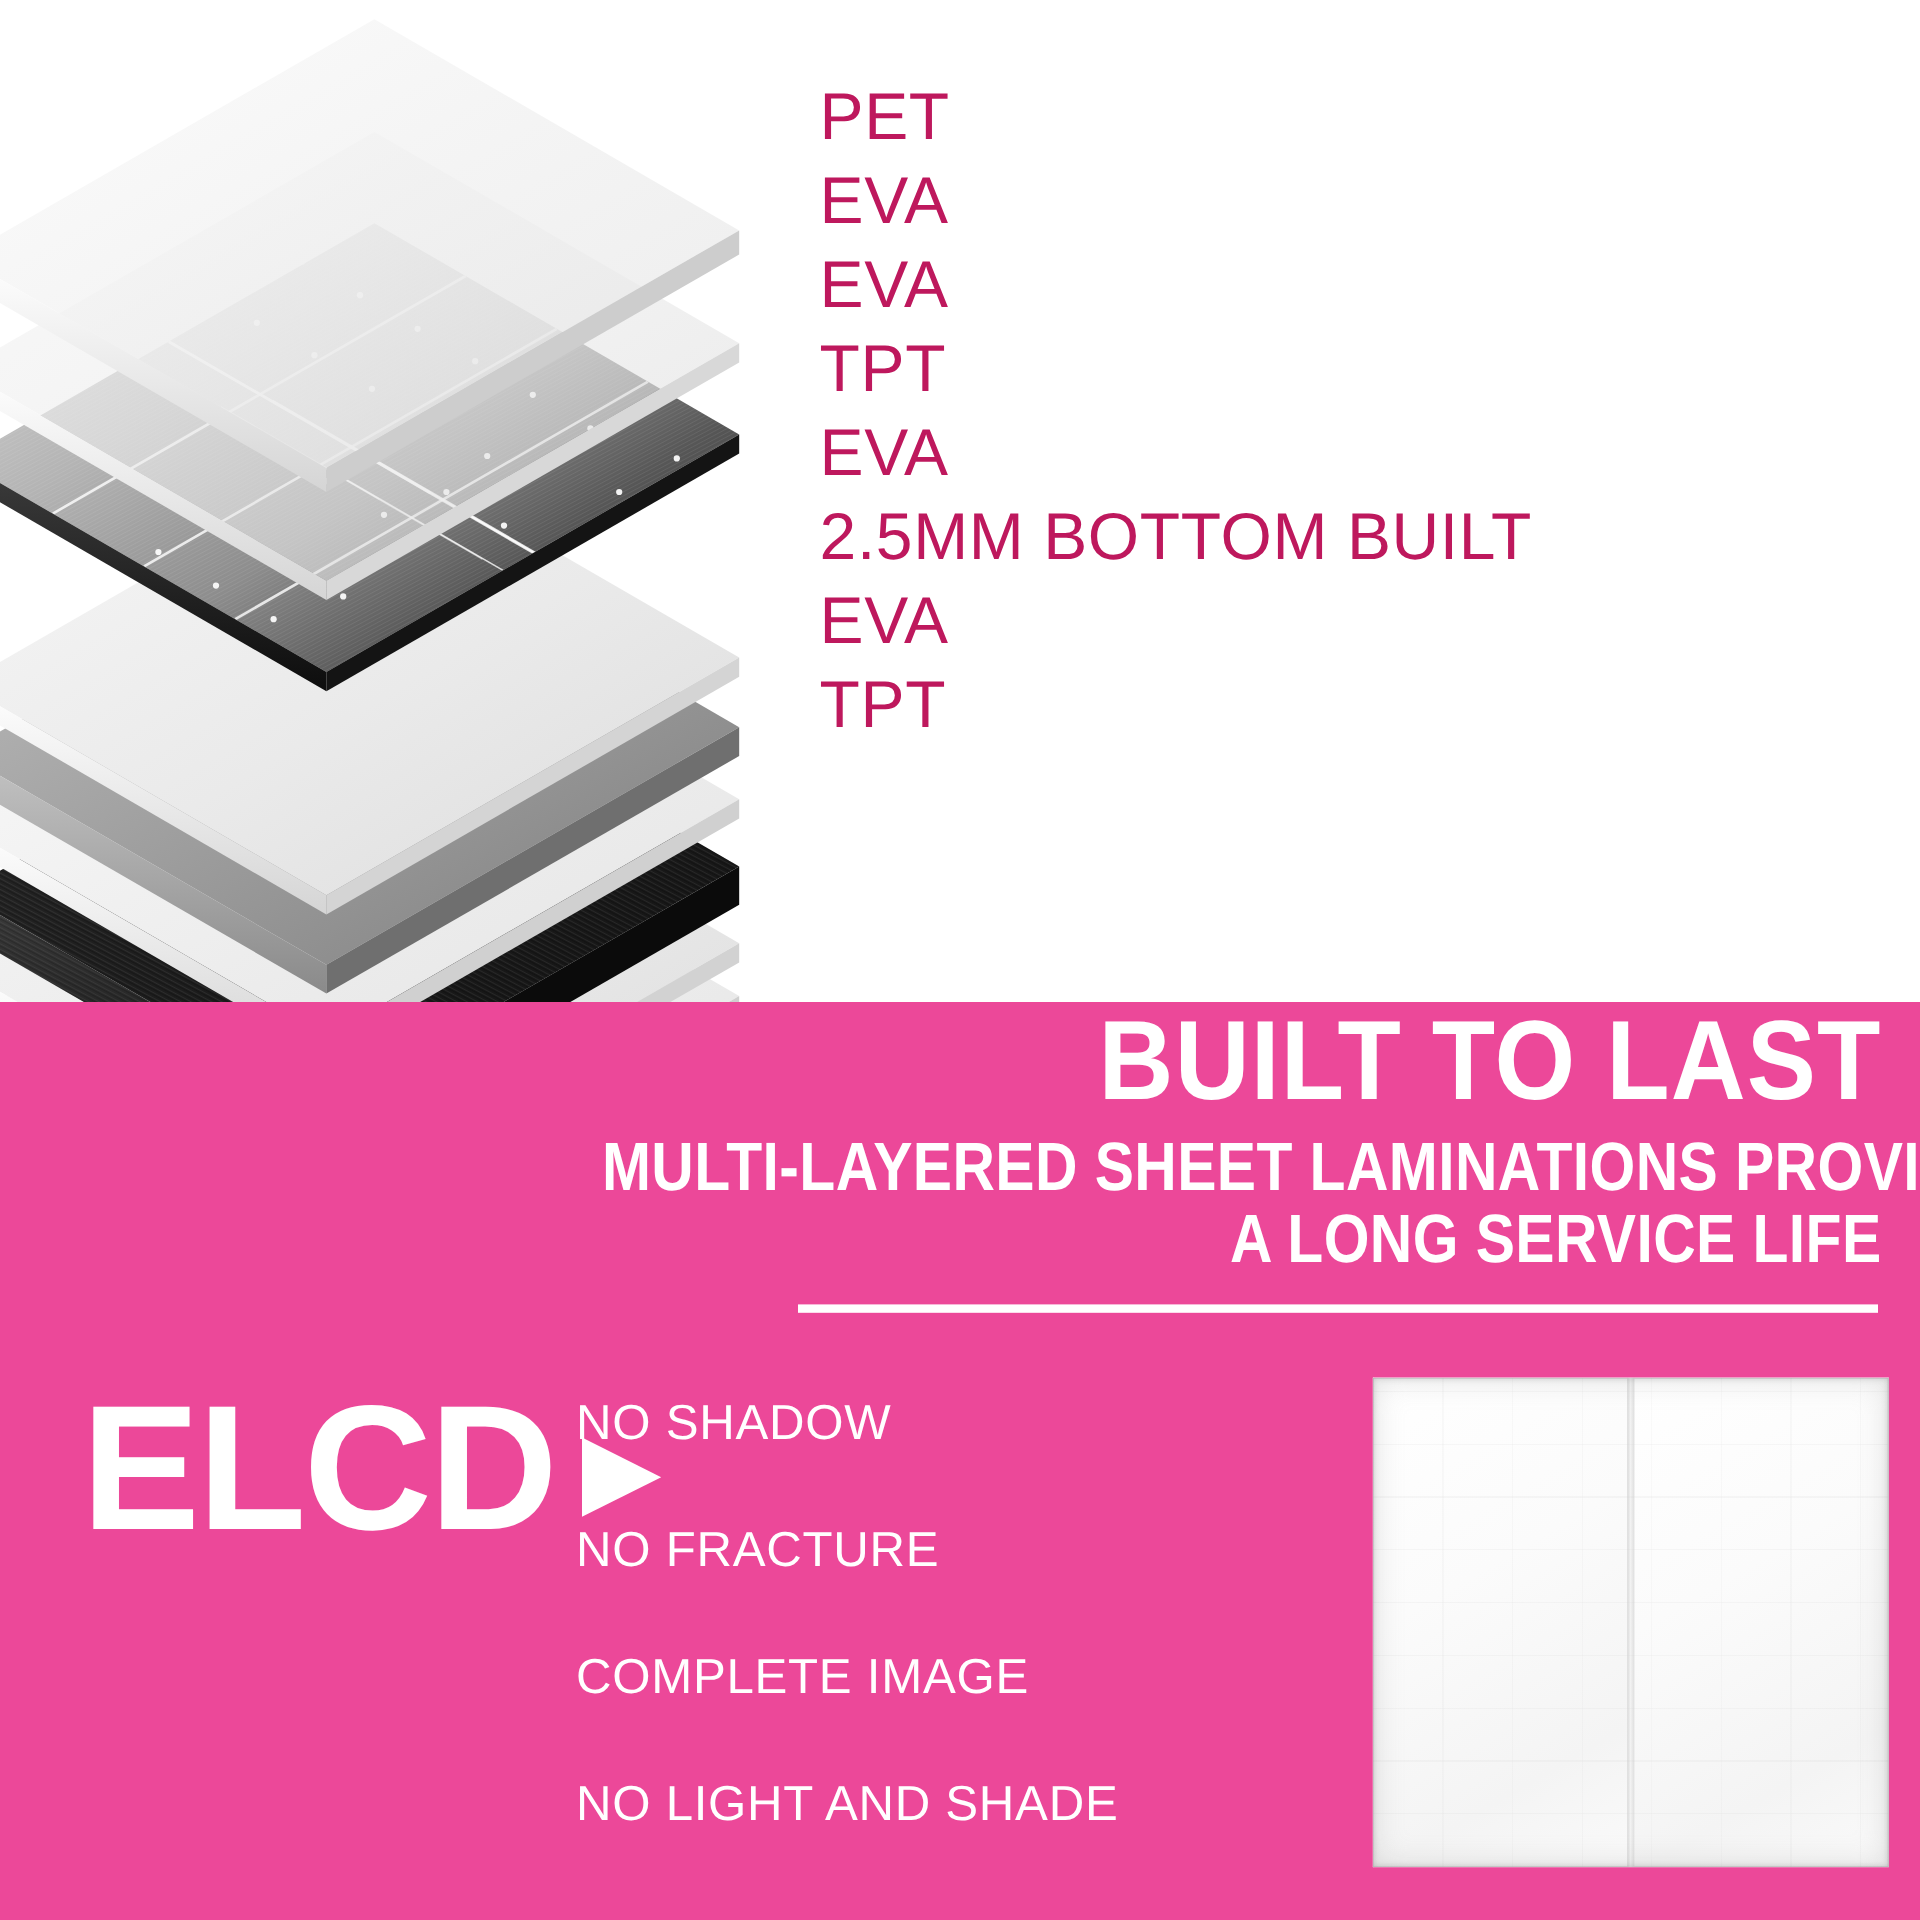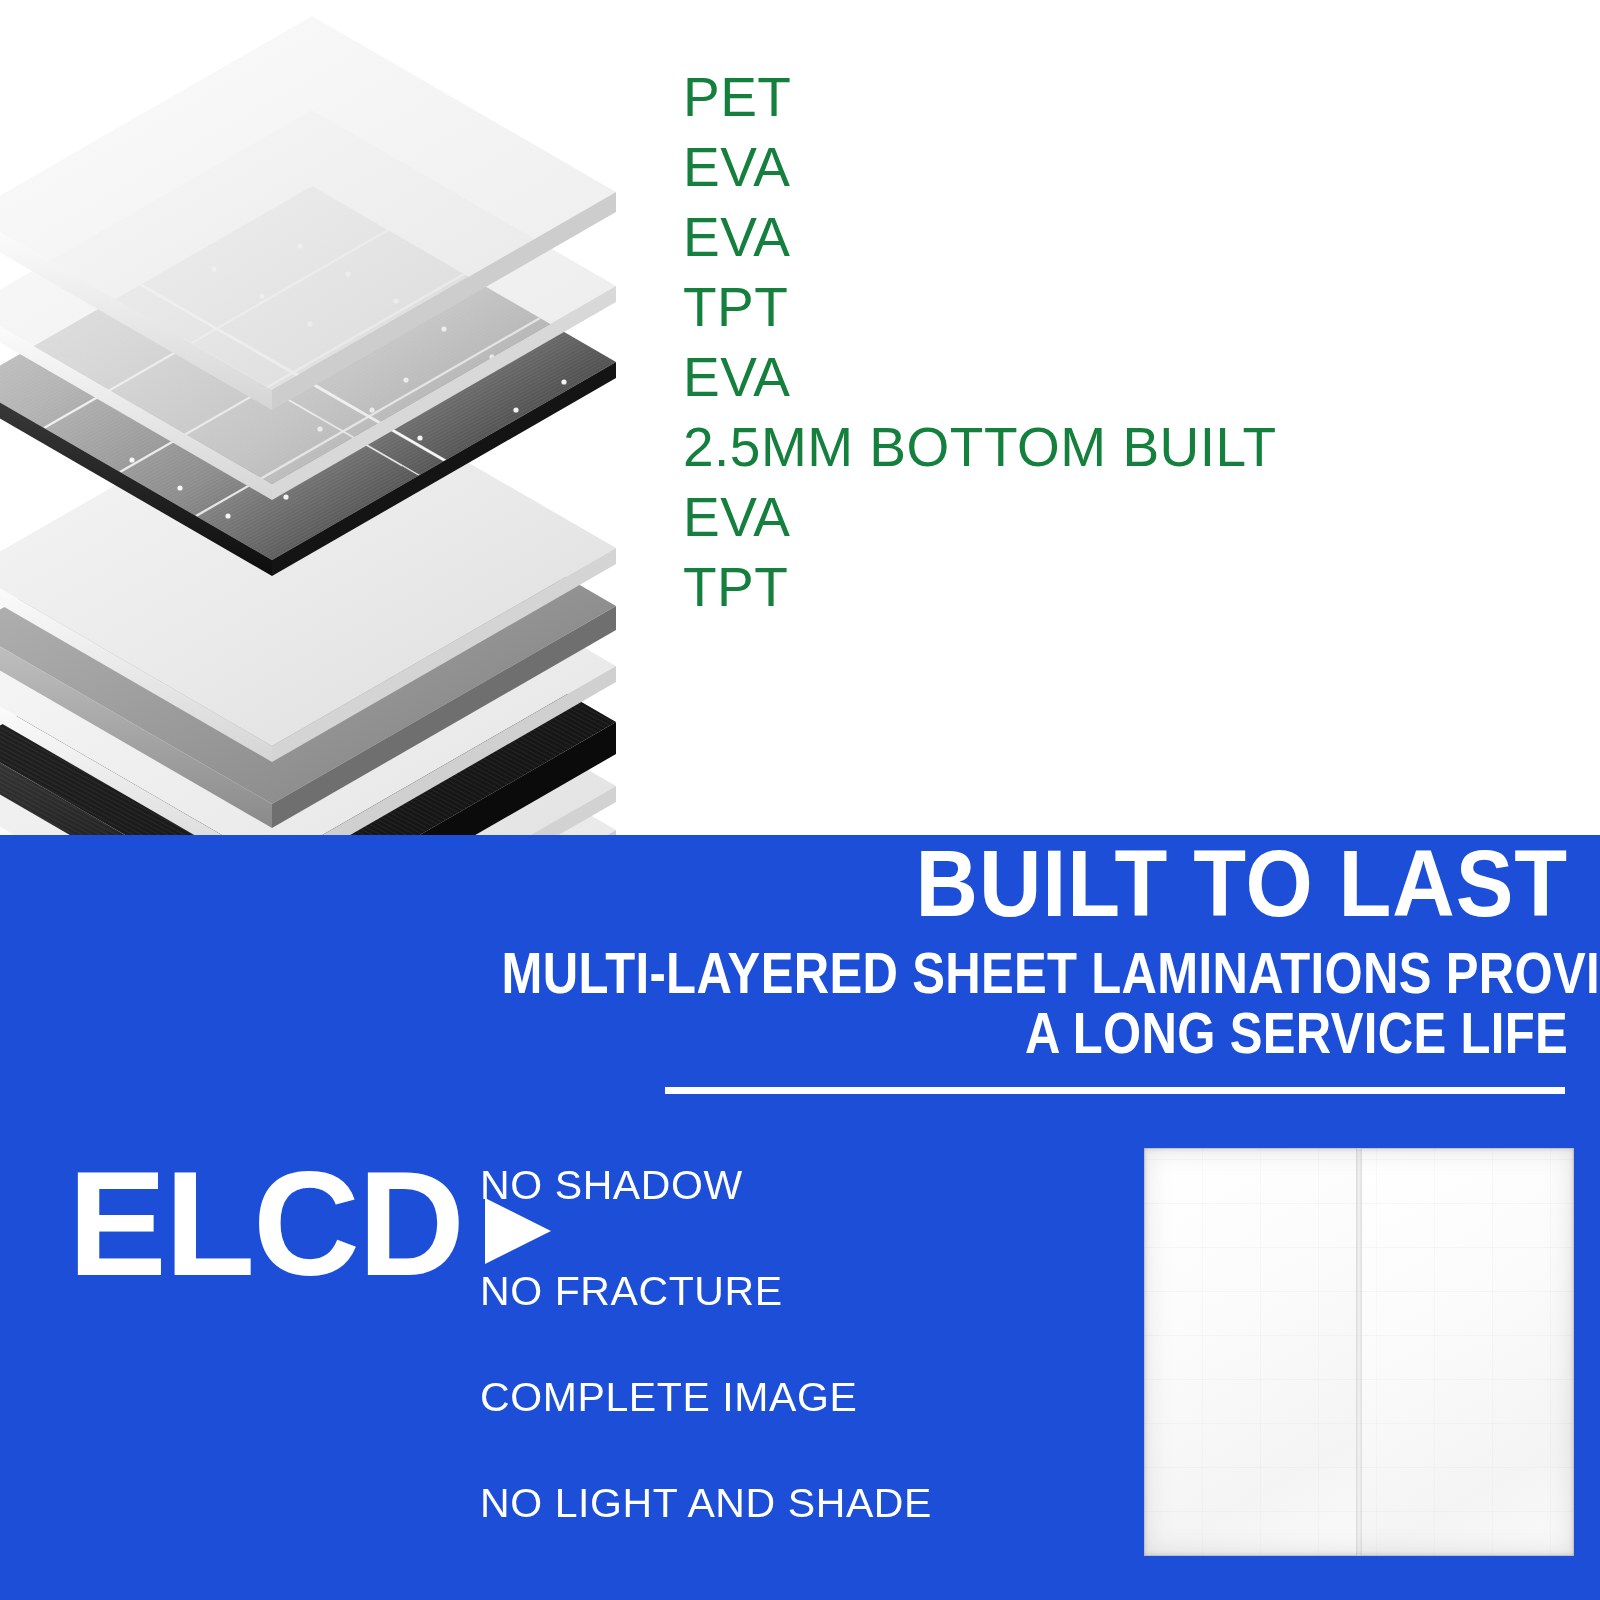--- a/index.html
+++ b/index.html
@@ -14,25 +14,25 @@
 
   
   #layer-stack{position:absolute;left:-40px;top:-10px;width:700px;height:860px;}
   #layer-stack svg{display:block;}
 
   
   #layer-labels{position:absolute;left:683px;top:62px;width:880px;}
   .layer-label{
     font-family:"Liberation Sans",sans-serif;
     font-size:55px;line-height:70px;font-weight:400;
-    letter-spacing:.5px;color:#15803d;white-space:nowrap;
-  }
-
-  
-  #bottom-section{position:absolute;left:0;top:835px;width:1600px;height:765px;background:#1d4ed8;overflow:hidden;}
+    letter-spacing:.5px;color:#be185d;white-space:nowrap;
+  }
+
+  
+  #bottom-section{position:absolute;left:0;top:835px;width:1600px;height:765px;background:#ec4899;overflow:hidden;}
 
   
   #headline-block{position:absolute;right:32px;top:2px;width:1240px;text-align:right;}
   #headline{
     font-family:"Liberation Sans Narrow","Liberation Sans",sans-serif;
     font-size:94px;line-height:94px;font-weight:700;color:#ffffff;
     letter-spacing:1px;transform:scaleX(.92);transform-origin:100% 50%;
     white-space:nowrap;margin:0;
   }
   .subhead-line{

